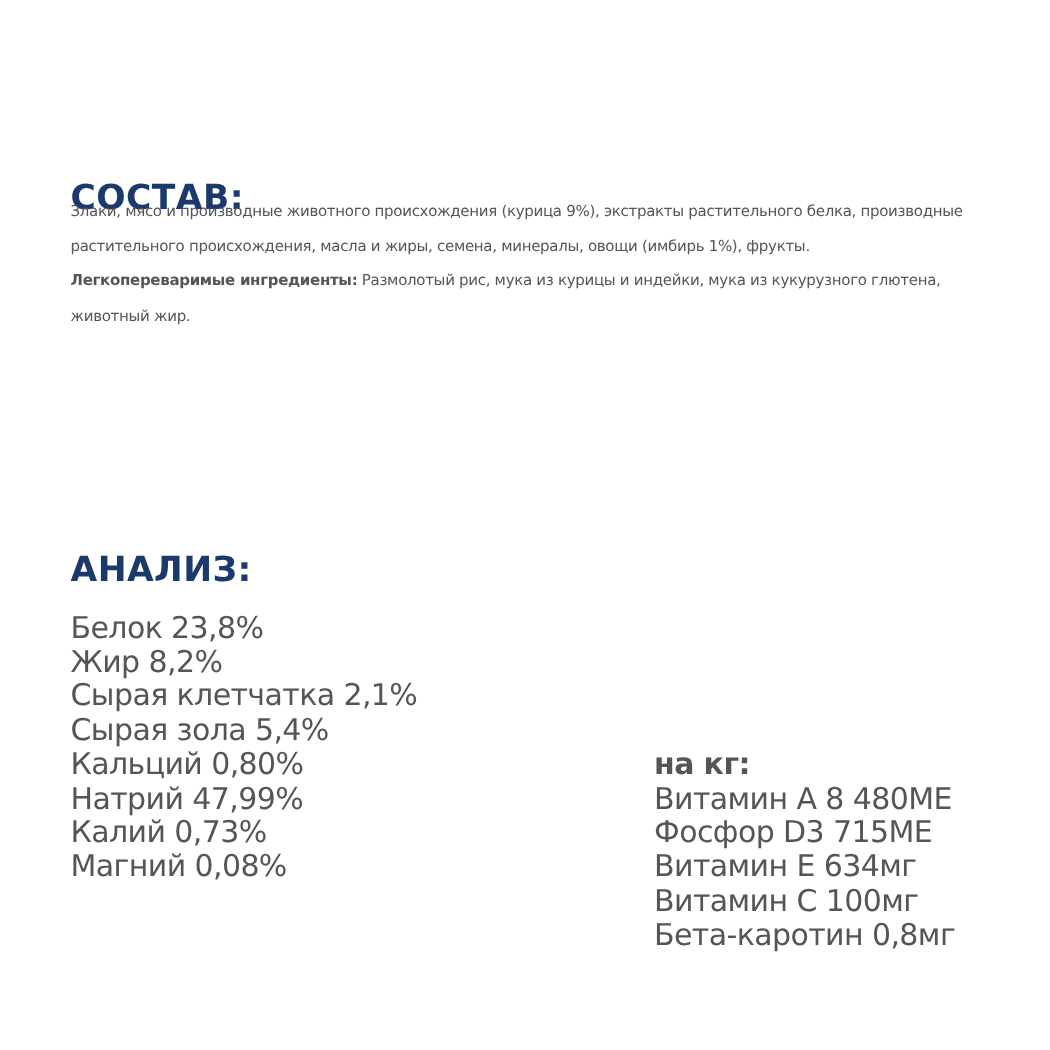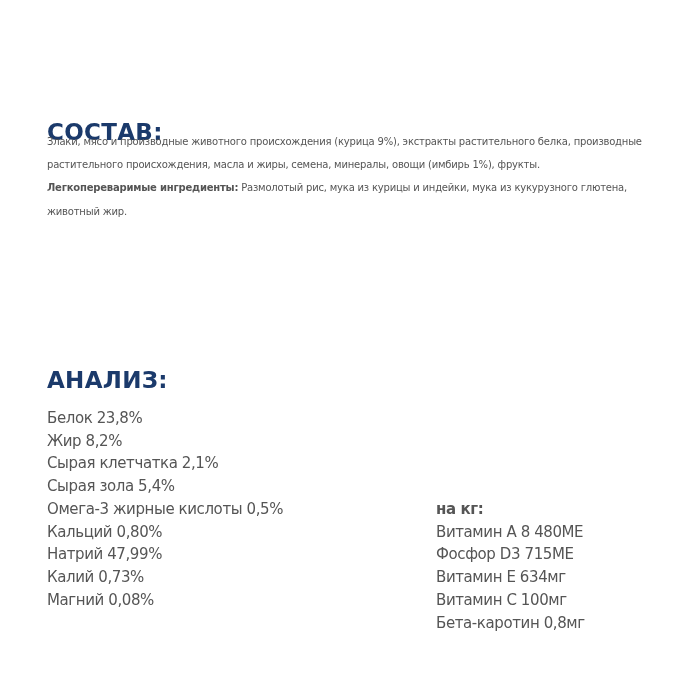--- a/index.html
+++ b/index.html
@@ -42,21 +42,21 @@
     .composition .bold {
       font-weight: bold;
     }
 
     .col {
       position: absolute;
       top: 407px;
       margin: 0;
       padding: 0;
       list-style: none;
-      font-size: 15px;
+      font-size: 20px;
       line-height: 22.7px;
       letter-spacing: -0.4px;
       color: #555555;
     }
     .col-left { left: 47px; width: 320px; }
     .col-right { left: 408px; width: 260px; top: 498px; margin-left: 28px; }
     .col li { white-space: nowrap; }
     .col-right .sub-heading { font-weight: bold; }
   </style>
 </head>
@@ -66,21 +66,20 @@
 
 <p class="composition"><span>Злаки, мясо и производные животного происхождения (курица 9%), экстракты растительного белка, производные растительного происхождения, масла и жиры, семена, минералы, овощи (имбирь 1%), фрукты.</span><br><span class="bold">Легкопереваримые ингредиенты:</span><span> Размолотый рис, мука из курицы и индейки, мука из кукурузного глютена, животный жир.</span></p>
 
 <h2 id="h-analysis" class="heading">АНАЛИЗ:</h2>
 
 <ul class="col col-left">
   <li>Белок 23,8%</li>
   <li>Жир 8,2%</li>
   <li>Сырая клетчатка 2,1%</li>
   <li>Сырая зола 5,4%</li>
-  <li>Омега-3 жирные кислоты 0,5%</li>
   <li>Кальций 0,80%</li>
   <li>Натрий 47,99%</li>
   <li>Калий 0,73%</li>
   <li>Магний 0,08%</li>
 </ul>
 
 <ul class="col col-right">
   <li class="sub-heading">на кг:</li>
   <li>Витамин A 8 480МЕ</li>
   <li>Фосфор D3 715МЕ</li>

